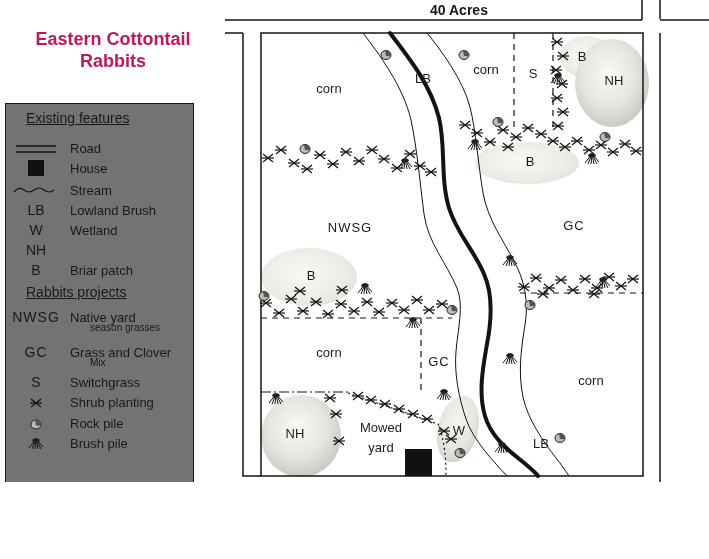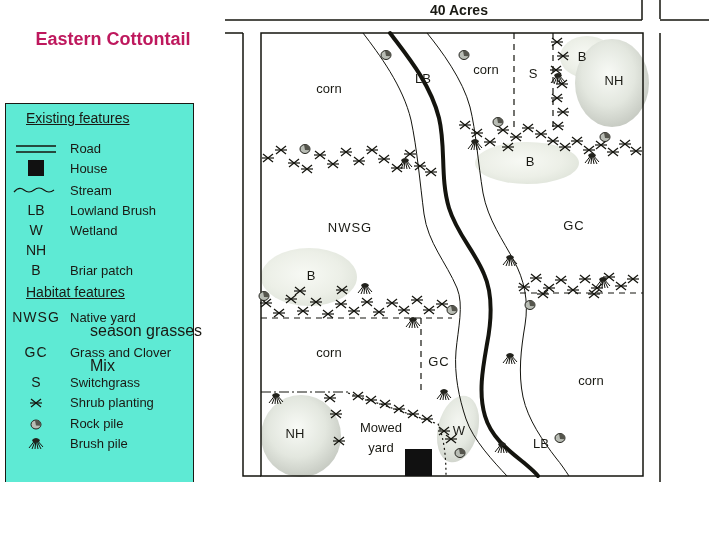--- a/index.html
+++ b/index.html
@@ -2,27 +2,27 @@
 <html><head>
 <meta charset="utf-8">
 <style>
   html,body{margin:0;padding:0;background:#ffffff;}
   #canvas{position:relative;width:709px;height:482px;background:#ffffff;overflow:hidden;
           font-family:"Liberation Sans",sans-serif;color:#1a1a14;}
   #map-svg{position:absolute;left:0;top:0;}
   #title-block{position:absolute;left:8px;top:28px;width:210px;text-align:center;
                font-size:18px;font-weight:bold;line-height:22px;}
   #legend-box{position:absolute;left:5px;top:103px;width:187px;height:378px;
-              border:1px solid #1a1a14;background:#5eead4;}
+              border:1px solid #1a1a14;background:#737373;}
   .lg-header{position:absolute;left:20px;font-size:14px;text-decoration:underline;white-space:nowrap;}
   .lg-row{position:absolute;left:0;width:100%;height:18px;}
   .lg-sym{position:absolute;left:0;width:60px;text-align:center;font-size:14px;top:0;}
   .lg-sym.big{letter-spacing:1px;}
   .lg-lab{position:absolute;left:64px;font-size:13px;white-space:nowrap;top:1px;}
-  .lg-lab2{position:absolute;left:84px;font-size:16px;white-space:nowrap;top:13px;}
+  .lg-lab2{position:absolute;left:84px;font-size:10px;white-space:nowrap;top:13px;}
   .house-sq{display:inline-block;width:16px;height:16px;background:#111;}
   svg text{font-family:"Liberation Sans",sans-serif;fill:#1a1a14;}
   .fld{font-size:13px;}
   .fldsp{font-size:13px;letter-spacing:1px;}
   .acres{font-size:14px;font-weight:bold;}
 </style>
 </head>
 <body>
 
 <div id="canvas">
@@ -224,20 +224,21 @@
     <text class="fld" x="295" y="438">NH</text>
     <text class="fld" x="381" y="432">Mowed</text>
     <text class="fld" x="381" y="452">yard</text>
     <text class="fld" x="459" y="435">W</text>
     <text class="fld" x="541" y="448">LB</text>
   </g>
 </svg>
 
 <div id="title-block" style="color:#be185d;">
   <div>Eastern Cottontail</div>
+  <div>Rabbits</div>
 </div>
 
 <div id="legend-box">
   <div class="lg-header" style="top:6px;">Existing features</div>
 
   <div class="lg-row" style="top:36px;">
     <span class="lg-sym">
       <svg width="44" height="12" style="vertical-align:middle;">
             <line x1="2" y1="3" x2="42" y2="3" stroke="#14140e" stroke-width="1.3"></line>
             <line x1="2" y1="9" x2="42" y2="9" stroke="#14140e" stroke-width="1.3"></line>
@@ -272,21 +273,21 @@
 
   <div class="lg-row" style="top:138px;">
     <span class="lg-sym">NH</span>
   </div>
 
   <div class="lg-row" style="top:158px;">
     <span class="lg-sym">B</span>
     <span class="lg-lab">Briar patch</span>
   </div>
 
-  <div class="lg-header" style="top:180px;">Habitat features</div>
+  <div class="lg-header" style="top:180px;">Rabbits projects</div>
 
   <div class="lg-row" style="top:205px;">
     <span class="lg-sym big">NWSG</span>
     <span class="lg-lab">Native yard</span>
     <span class="lg-lab2">season grasses</span>
   </div>
 
   <div class="lg-row" style="top:240px;">
     <span class="lg-sym big">GC</span>
     <span class="lg-lab">Grass and Clover</span>

